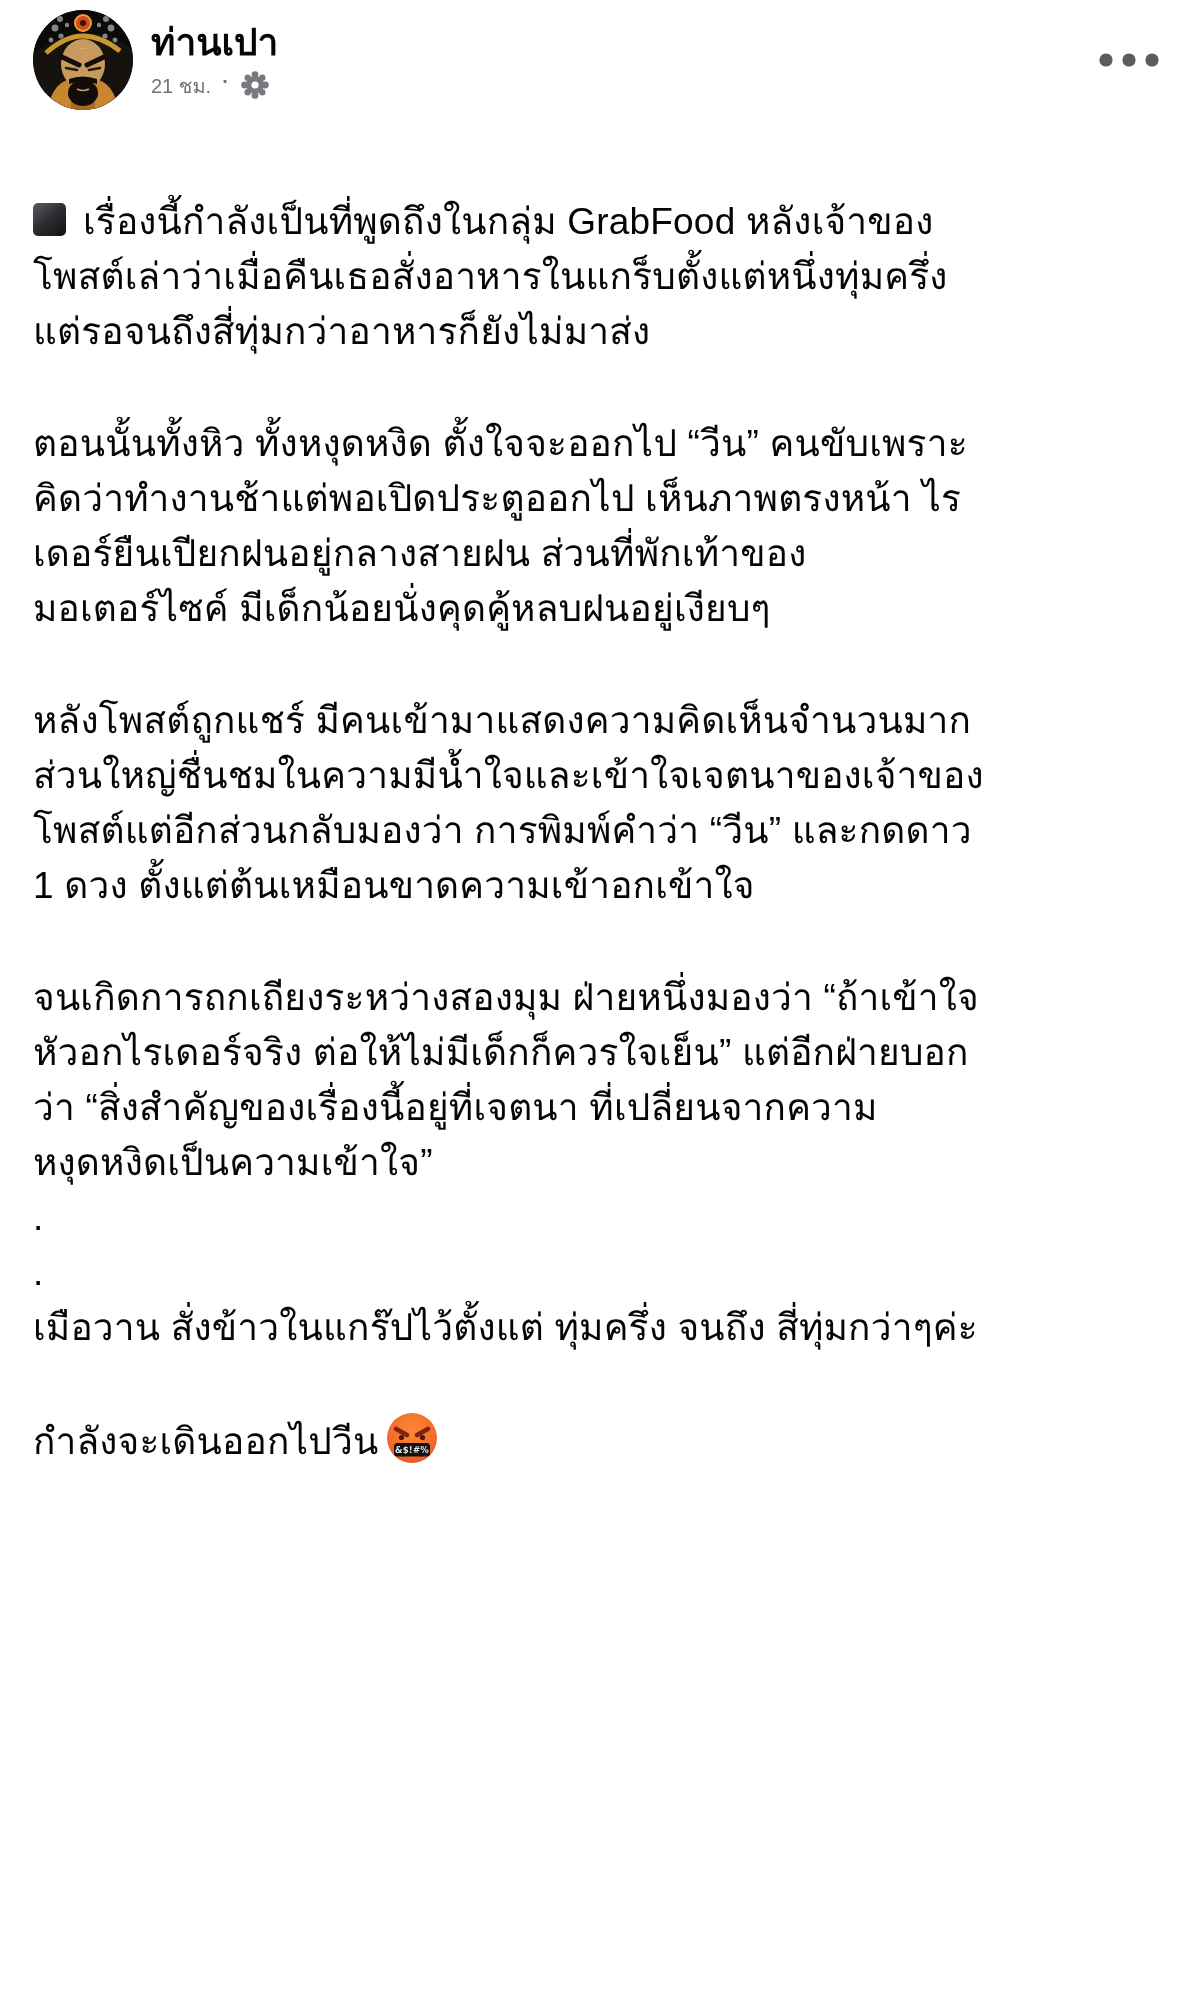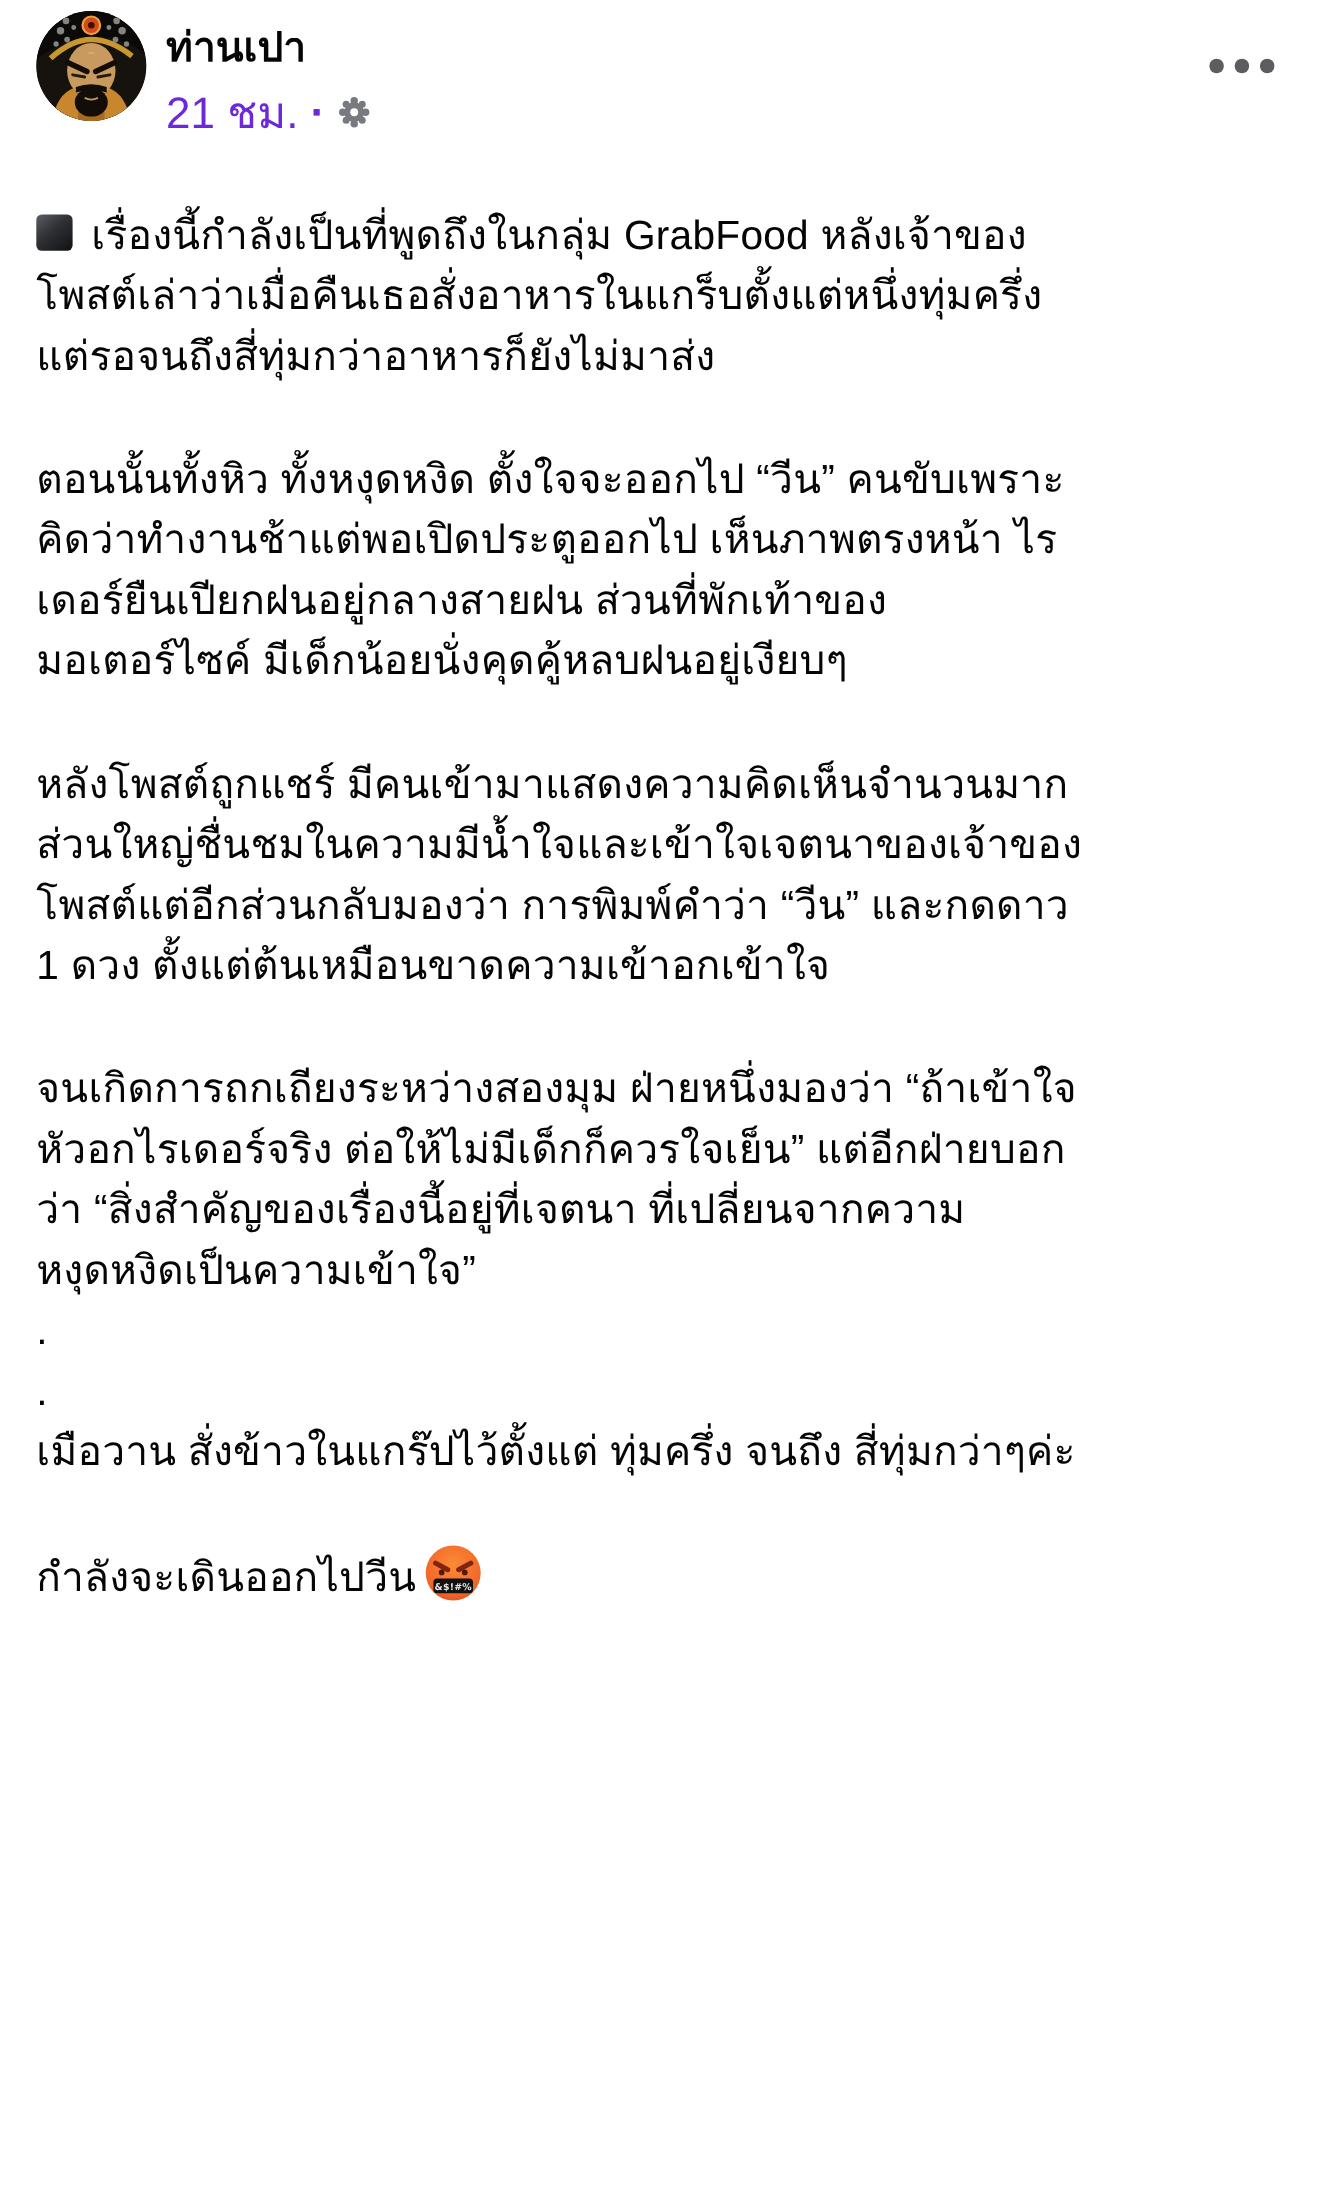--- a/index.html
+++ b/index.html
@@ -41,35 +41,34 @@
   .author-name {
     font-size: 37px;
     font-weight: 700;
     color: #050505;
     line-height: 1.25;
     cursor: pointer;
   }
   .post-meta {
     margin-top: 4px;
     display: flex;
-    align-items: center;
     gap: 11px;
-    font-size: 40px;
-    color: #6d28d9;
+    font-size: 20px;
+    color: #737373;
   }
   .post-meta .sep { font-weight: 700; }
   .gear-icon svg { display: block; }
   .more-button {
     flex: 0 0 auto;
     padding: 42px 12px 12px 12px;
     cursor: pointer;
   }
   
   .post-body {
-    margin-top: 52px;
+    margin-top: 84px;
     font-size: 37px;
     line-height: 55px;
     color: #050505;
     letter-spacing: 0.2px;
   }
   .post-body p {
     margin: 0 0 57px 0;
     white-space: pre-line;
   }
   .post-body p:last-child { margin-bottom: 0; }

